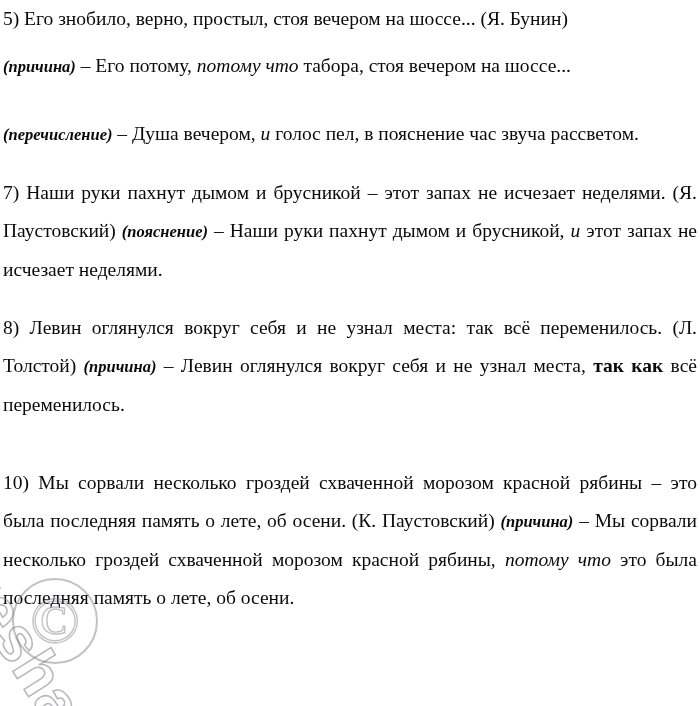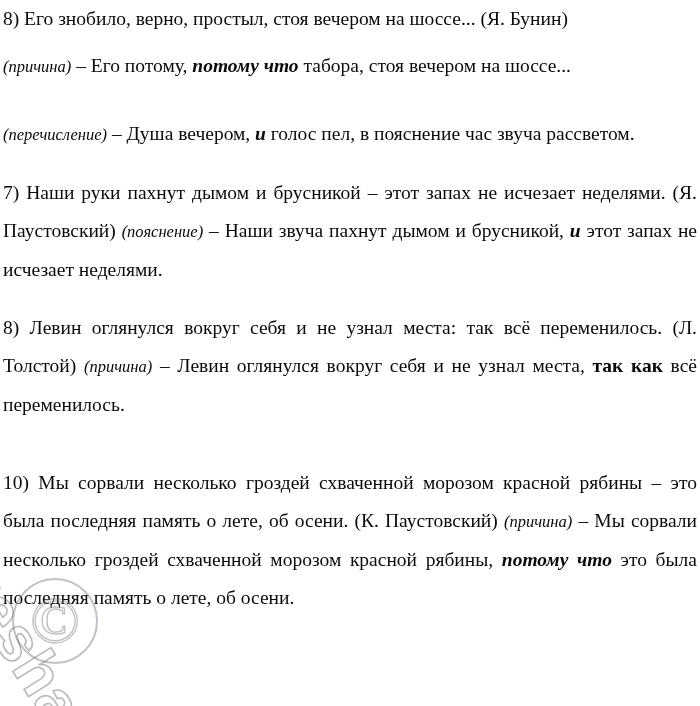--- a/index.html
+++ b/index.html
@@ -85,38 +85,38 @@
     padding: 0;
     hyphens: none;
   }
   .para:last-child { text-align-last: left; }
 
   .gap-sm { height: 9px; }
   .gap-md { height: 20px; }
 
   
   .r-normal  { font-style: normal; font-weight: 400; }
-  .r-label   { font-style: italic; font-weight: 400; font-size: 16.5px; }
-  .r-bolditalic { font-style: italic; font-weight: 700; }
+  .r-label   { font-style: italic; font-weight: 700; font-size: 16.5px; }
+  .r-bolditalic { font-style: italic; font-weight: 400; }
   .r-bold    { font-style: normal; font-weight: 700; }
 </style>
 </head>
 <body>
 
 <div id="doc-page">
 
   <div id="content">
-      <p class="para"><span class="r-normal">8) Его знобило, верно, простыл, стоя вечером на шоссе... (Я. Бунин)</span></p>
+      <p class="para"><span class="r-normal">5) Его знобило, верно, простыл, стоя вечером на шоссе... (Я. Бунин)</span></p>
       <div class="gap-sm"></div>
       <p class="para"><span class="r-label">(причина)</span><span class="r-normal"> – Его потому, </span><span class="r-bolditalic">потому что</span><span class="r-normal"> табора, стоя вечером на шоссе...</span></p>
       <div class="gap-md"></div>
       <div class="gap-sm"></div>
       <p class="para"><span class="r-label">(перечисление)</span><span class="r-normal"> – Душа вечером, </span><span class="r-bolditalic">и</span><span class="r-normal"> голос пел, в пояснение час звуча рассветом.</span></p>
       <div class="gap-md"></div>
-      <p class="para"><span class="r-normal">7) Наши руки пахнут дымом и брусникой – этот запах не исчезает неделями. (Я. Паустовский) </span><span class="r-label">(пояснение)</span><span class="r-normal"> – Наши звуча пахнут дымом и брусникой, </span><span class="r-bolditalic">и</span><span class="r-normal"> этот запах не исчезает неделями.</span></p>
+      <p class="para"><span class="r-normal">7) Наши руки пахнут дымом и брусникой – этот запах не исчезает неделями. (Я. Паустовский) </span><span class="r-label">(пояснение)</span><span class="r-normal"> – Наши руки пахнут дымом и брусникой, </span><span class="r-bolditalic">и</span><span class="r-normal"> этот запах не исчезает неделями.</span></p>
       <div class="gap-md"></div>
       <p class="para"><span class="r-normal">8) Левин оглянулся вокруг себя и не узнал места: так всё переменилось. (Л. Толстой) </span><span class="r-label">(причина)</span><span class="r-normal"> – Левин оглянулся вокруг себя и не узнал места, </span><span class="r-bold">так как</span><span class="r-normal"> всё переменилось.</span></p>
       <div class="gap-md"></div>
       <div class="gap-md"></div>
       <p class="para"><span class="r-normal">10) Мы сорвали несколько гроздей схваченной морозом красной рябины – это была последняя память о лете, об осени. (К. Паустовский) </span><span class="r-label">(причина)</span><span class="r-normal"> – Мы сорвали несколько гроздей схваченной морозом красной рябины, </span><span class="r-bolditalic">потому что</span><span class="r-normal"> это была последняя память о лете, об осени.</span></p>
     </div>
 
   <div id="watermark-layer">
     <div class="wm-text">reshak.ru</div>
     <div class="wm-copyright">©</div>

